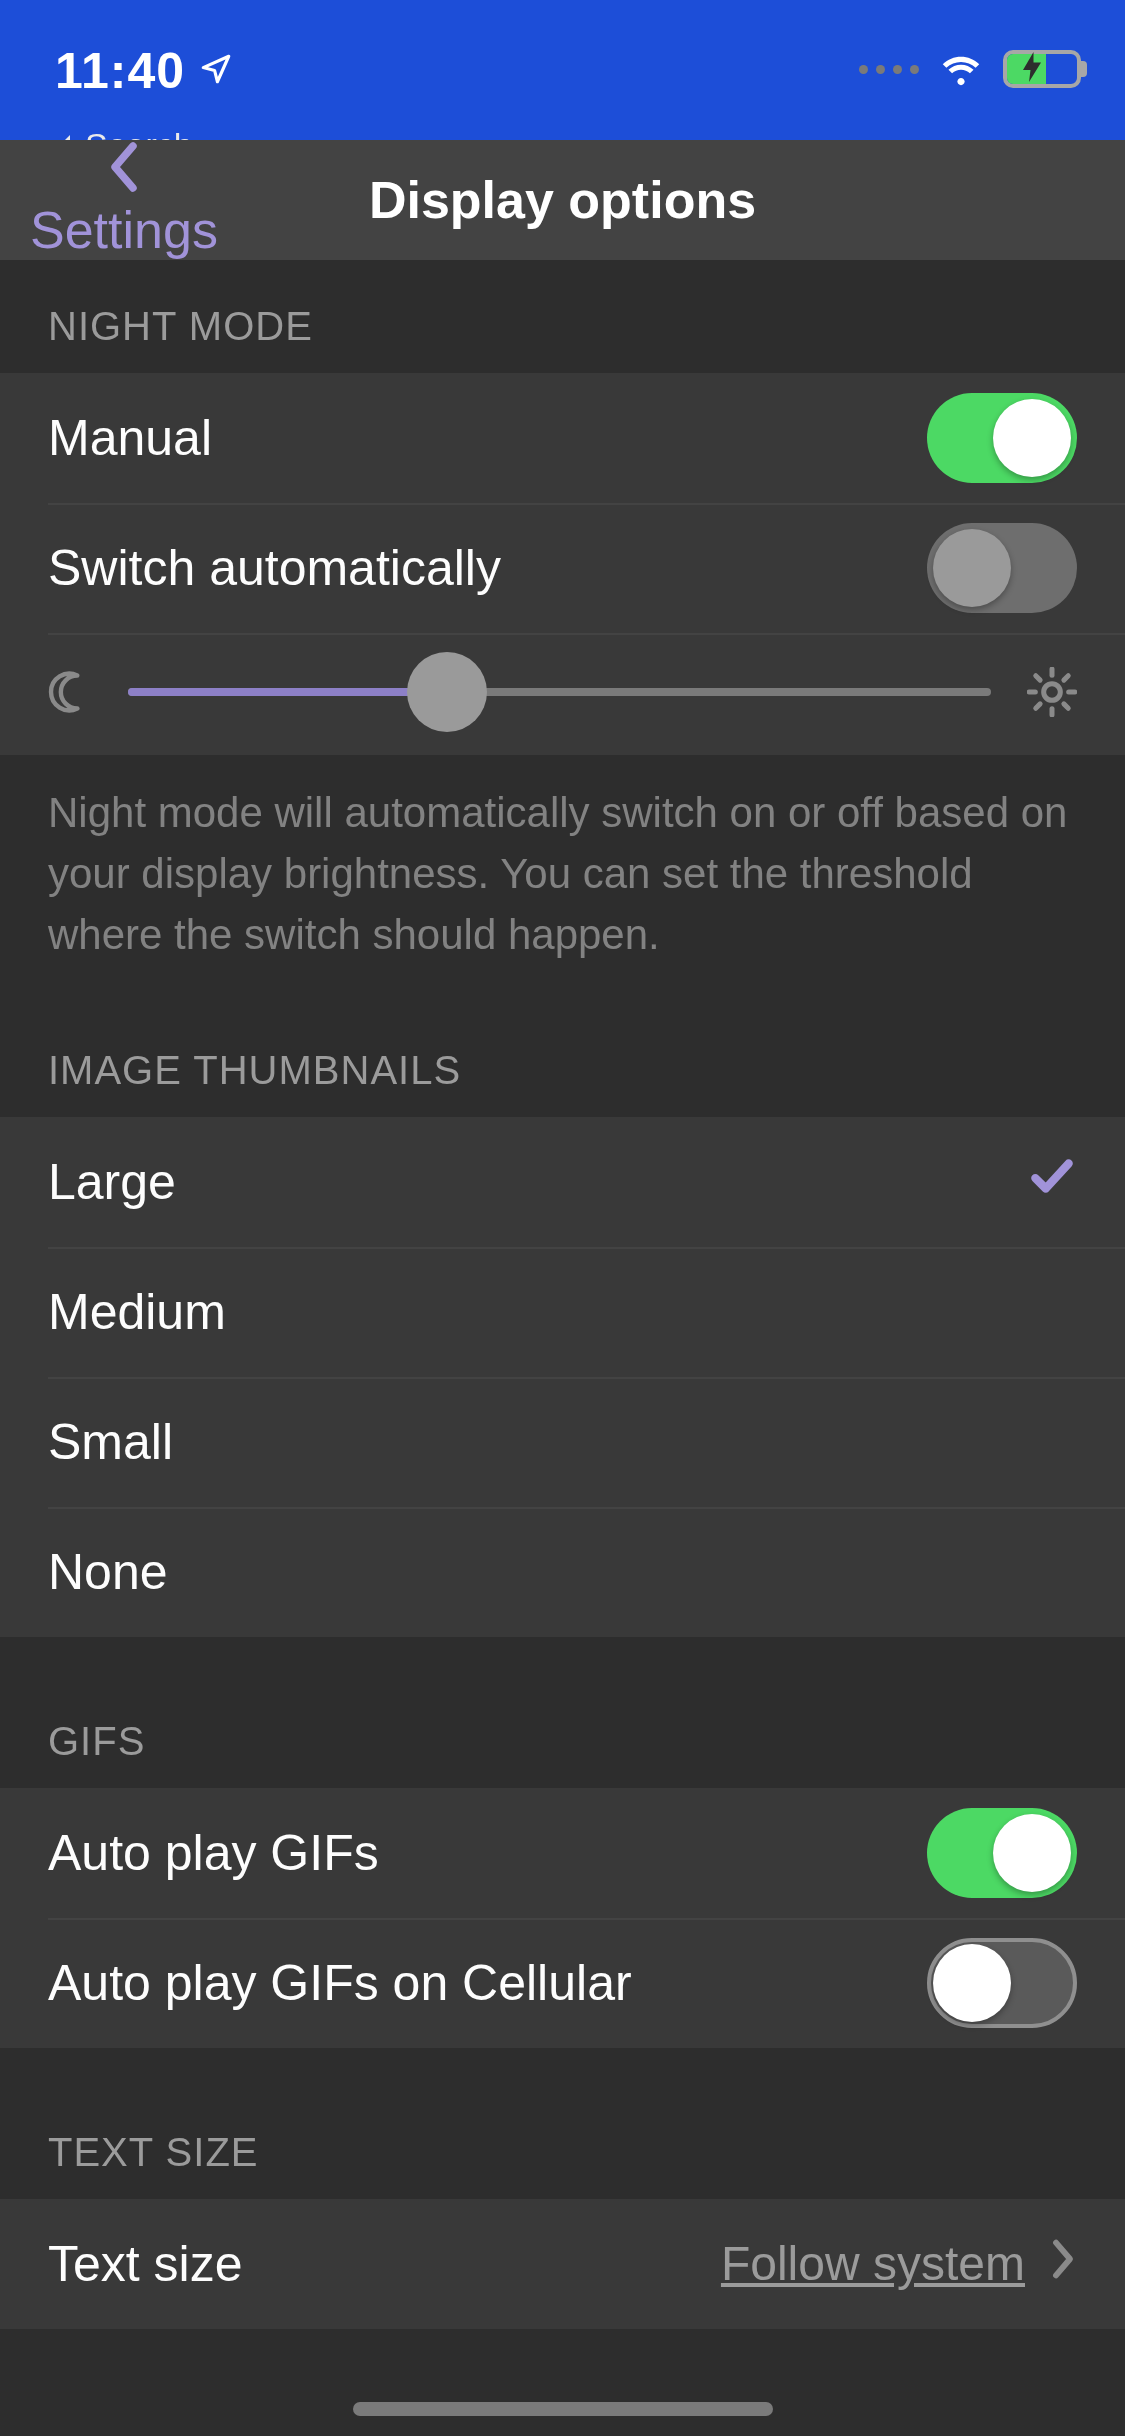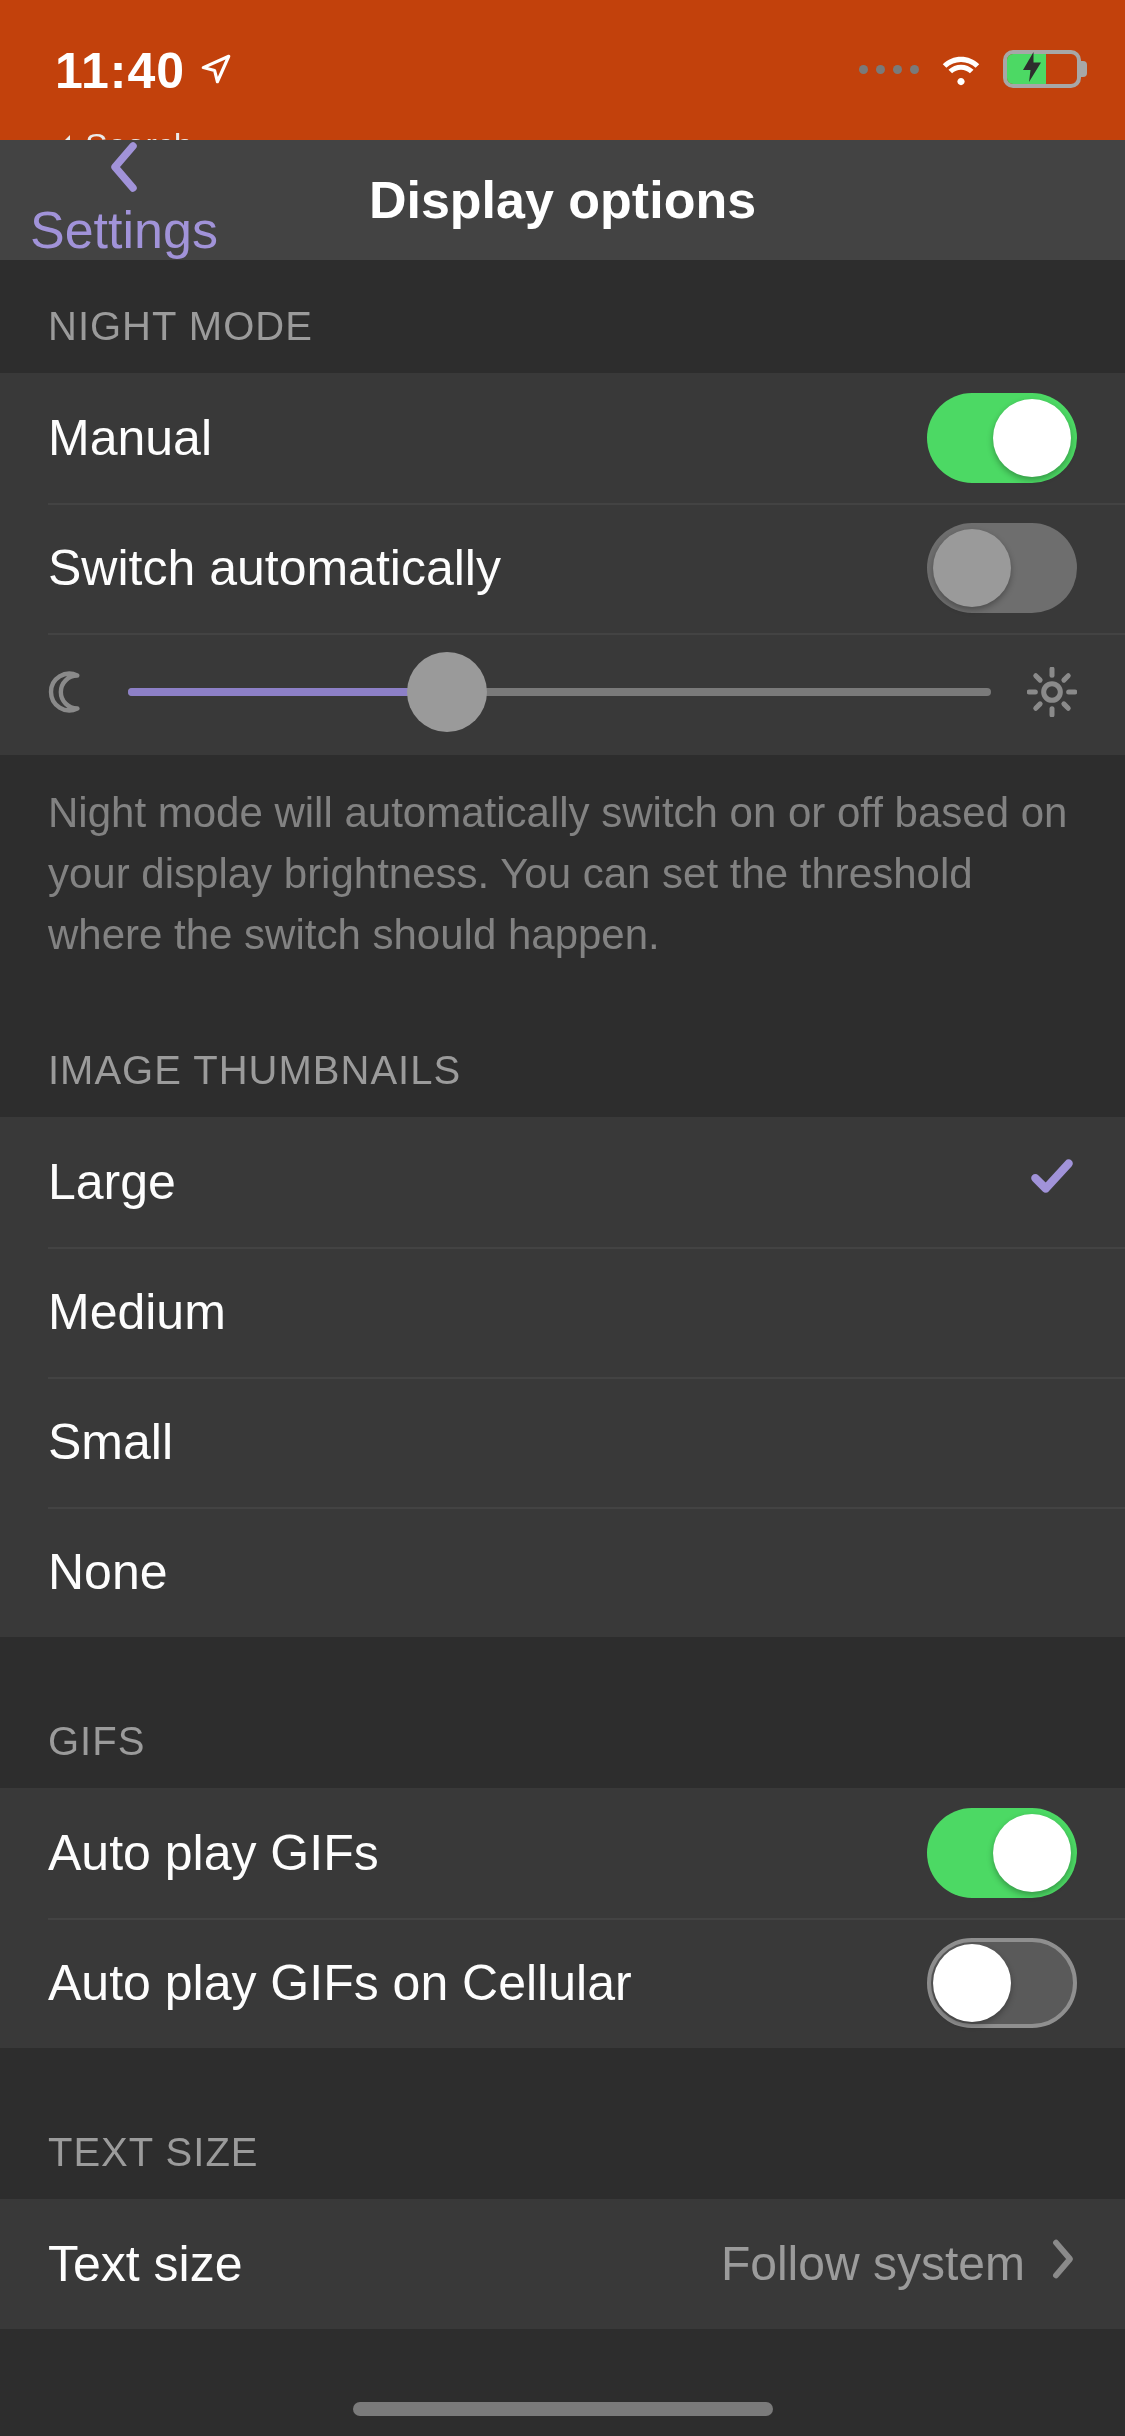--- a/index.html
+++ b/index.html
@@ -13,21 +13,21 @@
   }
   .screen {
     width: 1125px;
     height: 2436px;
     background: #2d2d2d;
     position: relative;
   }
 
   
   .status-bar {
-    background: #c2410c;
+    background: #1d4ed8;
     height: 140px;
     display: flex;
     align-items: flex-start;
     justify-content: space-between;
     padding: 42px 44px 0 55px;
   }
   .status-left {
     display: flex;
     flex-direction: column;
     gap: 6px;
@@ -82,21 +82,21 @@
     min-height:130px;
     display:flex; align-items:center; justify-content:space-between;
     padding: 0 48px;
     font-size:50px; color:#fdfdfd;
     position:relative;
   }
   .row + .row::before {
     content:""; position:absolute; top:0; left:48px; right:0; height:2px; background:#434343;
   }
   .row .label { }
-  .row .value-text { color:#9b9b9b; font-size:48px; }
+  .row .value-text { color:#9b9b9b; font-size:48px;text-decoration:underline; }
   .row .right-group { display:flex; align-items:center; gap:24px; }
   .row .chev-right { color:#8a8a8a; }
 
   
   .toggle {
     width:150px; height:90px; border-radius:45px; position:relative;
     transition: background .15s;
   }
   .toggle .knob {
     position:absolute; top:6px; width:78px; height:78px; border-radius:50%;

